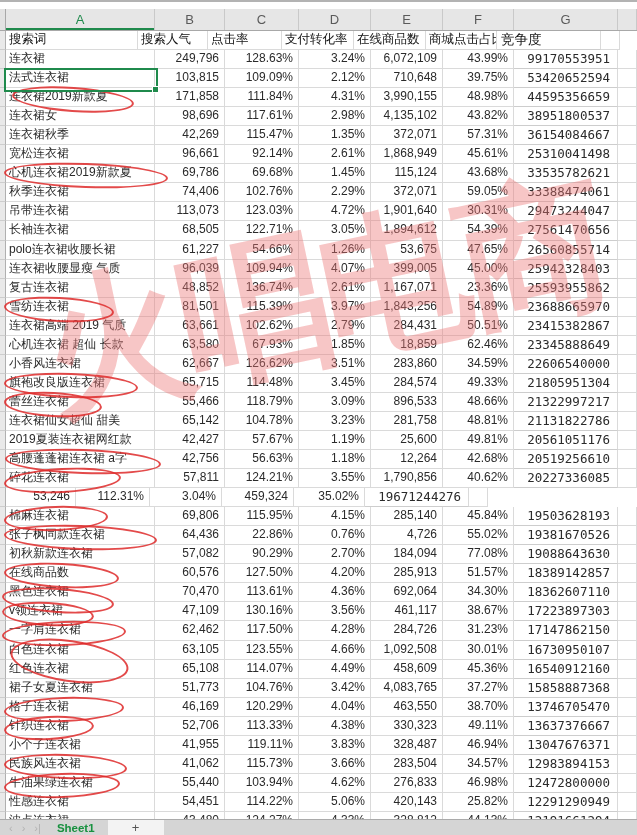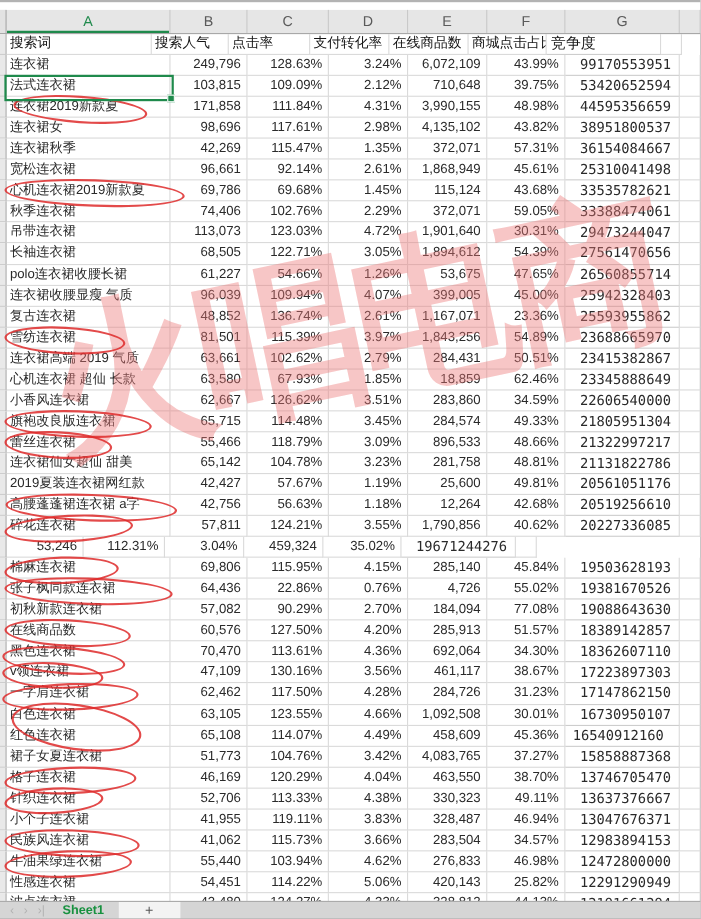--- a/index.html
+++ b/index.html
@@ -420,21 +420,21 @@
         <div class="cell" style="width: 19px;"></div>
       </div>
       <div class="row">
         <div class="rh"></div>
         <div class="cell txt" style="width: 149px;">红色连衣裙</div>
         <div class="cell num" style="width: 70px;">65,108</div>
         <div class="cell num" style="width: 74px;">114.07%</div>
         <div class="cell num" style="width: 72px;">4.49%</div>
         <div class="cell num" style="width: 72px;">458,609</div>
         <div class="cell num" style="width: 71px;">45.36%</div>
-        <div class="cell comp" style="width: 104px; text-align: center;">16540912160</div>
+        <div class="cell comp" style="width: 104px;">16540912160</div>
         <div class="cell" style="width: 19px;"></div>
       </div>
       <div class="row">
         <div class="rh"></div>
         <div class="cell txt" style="width: 149px;">裙子女夏连衣裙</div>
         <div class="cell num" style="width: 70px;">51,773</div>
         <div class="cell num" style="width: 74px;">104.76%</div>
         <div class="cell num" style="width: 72px;">3.42%</div>
         <div class="cell num" style="width: 72px;">4,083,765</div>
         <div class="cell num" style="width: 71px;">37.27%</div>

